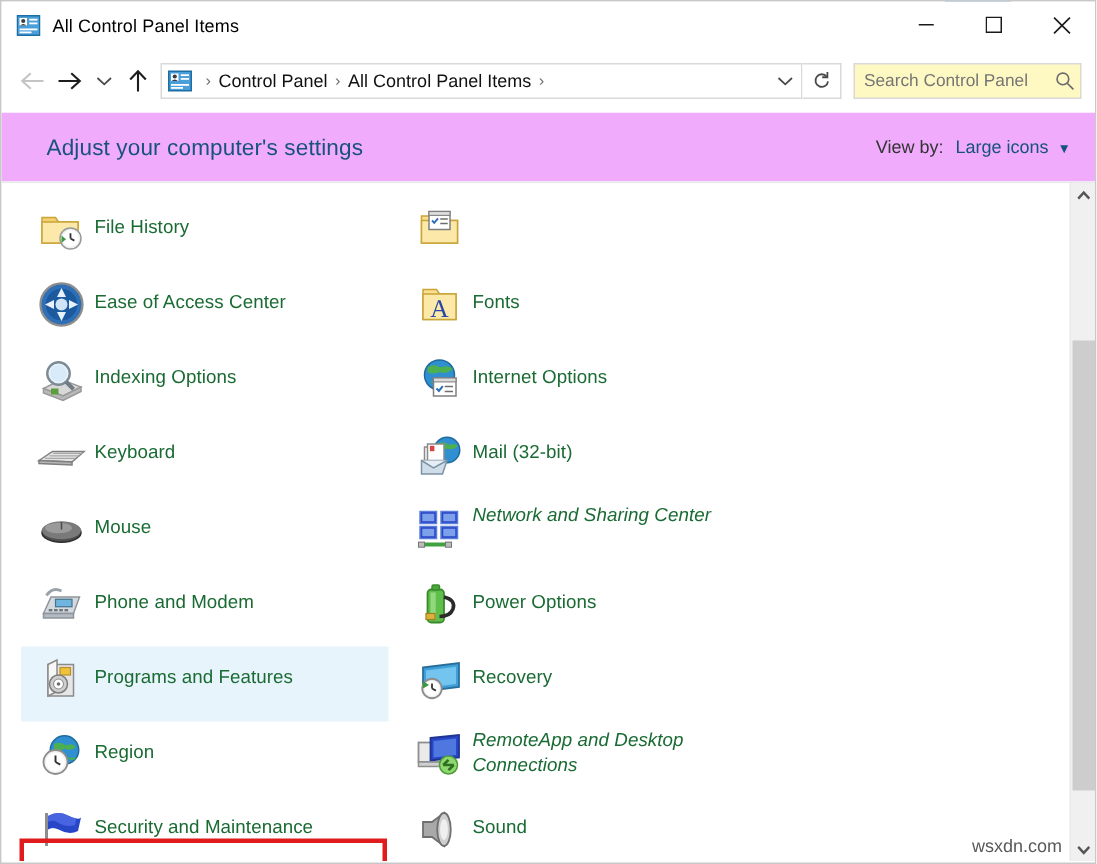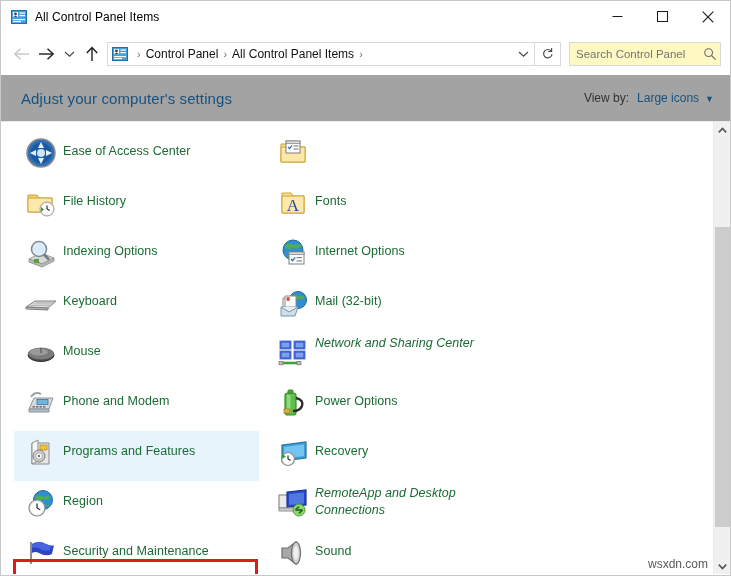--- a/index.html
+++ b/index.html
@@ -129,22 +129,22 @@
     width: 20px;
     display: flex; align-items: center; justify-content: center;
     flex: 0 0 auto;
   }
 
   
   .header {
     height: 46px;
     display: flex;
     align-items: center;
-    padding: 0 16px 0 20px;
-    background: #a3a3a3;
+    padding: 0 16px 0 30px;
+    background: #f0abfc;
   }
   .page-title {
     font-size: 15px;
     color: #17527e;
     letter-spacing: 0.1px;
   }
   .viewby {
     margin-left: auto;
     display: flex;
     align-items: flex-end;
@@ -394,45 +394,45 @@
   </div>
 
   <div class="content-wrap">
     <div class="items">
 
       <div class="col col-left">
 
         <div class="item">
           <span class="icon-cell">
             <svg width="32" height="32" viewBox="0 0 32 32">
+              <path d="M3 8 L12 8 L14 11 L27 11 L27 25 L3 25 Z" fill="#f2d071" stroke="#c9a437" stroke-width="1"></path>
+              <path d="M3 11 L27 11 L27 25 L3 25 Z" fill="#fce8a8" stroke="#c9a437" stroke-width="1"></path>
+              <circle cx="22" cy="22" r="7" fill="#f0f0f0" stroke="#9a9a9a" stroke-width="1"></circle>
+              <circle cx="22" cy="22" r="5.5" fill="#ffffff"></circle>
+              <line x1="22" y1="22" x2="22" y2="18.5" stroke="#333" stroke-width="1.2"></line>
+              <line x1="22" y1="22" x2="24.6" y2="23.4" stroke="#333" stroke-width="1.2"></line>
+              <path d="M16 20 L19 22.5 L16 25 Z" fill="#3a9b3a"></path>
+            </svg>
+          </span>
+          <span class="item-label">File History</span>
+        </div>
+
+        <div class="item">
+          <span class="icon-cell">
+            <svg width="32" height="32" viewBox="0 0 32 32">
               <circle cx="16" cy="16" r="14" fill="#2f6fb5" stroke="#8d8d8d" stroke-width="1.5"></circle>
               <circle cx="16" cy="16" r="10.5" fill="#1c5aa0"></circle>
               <circle cx="16" cy="16" r="4" fill="#cfe4f7"></circle>
               <path d="M16 5 L19 11 L13 11 Z" fill="#e8f2fc"></path>
               <path d="M27 16 L21 19 L21 13 Z" fill="#e8f2fc"></path>
               <path d="M16 27 L13 21 L19 21 Z" fill="#e8f2fc"></path>
               <path d="M5 16 L11 13 L11 19 Z" fill="#e8f2fc"></path>
             </svg>
           </span>
           <span class="item-label">Ease of Access Center</span>
-        </div>
-
-        <div class="item">
-          <span class="icon-cell">
-            <svg width="32" height="32" viewBox="0 0 32 32">
-              <path d="M3 8 L12 8 L14 11 L27 11 L27 25 L3 25 Z" fill="#f2d071" stroke="#c9a437" stroke-width="1"></path>
-              <path d="M3 11 L27 11 L27 25 L3 25 Z" fill="#fce8a8" stroke="#c9a437" stroke-width="1"></path>
-              <circle cx="22" cy="22" r="7" fill="#f0f0f0" stroke="#9a9a9a" stroke-width="1"></circle>
-              <circle cx="22" cy="22" r="5.5" fill="#ffffff"></circle>
-              <line x1="22" y1="22" x2="22" y2="18.5" stroke="#333" stroke-width="1.2"></line>
-              <line x1="22" y1="22" x2="24.6" y2="23.4" stroke="#333" stroke-width="1.2"></line>
-              <path d="M16 20 L19 22.5 L16 25 Z" fill="#3a9b3a"></path>
-            </svg>
-          </span>
-          <span class="item-label">File History</span>
         </div>
 
         <div class="item">
           <span class="icon-cell">
             <svg width="32" height="32" viewBox="0 0 32 32">
               <path d="M4 22 L16 16 L29 21 L17 27 Z" fill="#d8d8d8" stroke="#9a9a9a" stroke-width="1"></path>
               <path d="M4 22 L4 25 L17 30 L29 24 L29 21 L17 27 Z" fill="#b8b8b8" stroke="#9a9a9a" stroke-width="1"></path>
               <circle cx="14" cy="12" r="7.5" fill="#e9f3fb" stroke="#7d8b96" stroke-width="1.6"></circle>
               <circle cx="14" cy="12" r="5.6" fill="#d2e6f6" opacity="0.7"></circle>
               <line x1="19" y1="17.5" x2="24" y2="22.5" stroke="#6f7b85" stroke-width="2.6"></line>

